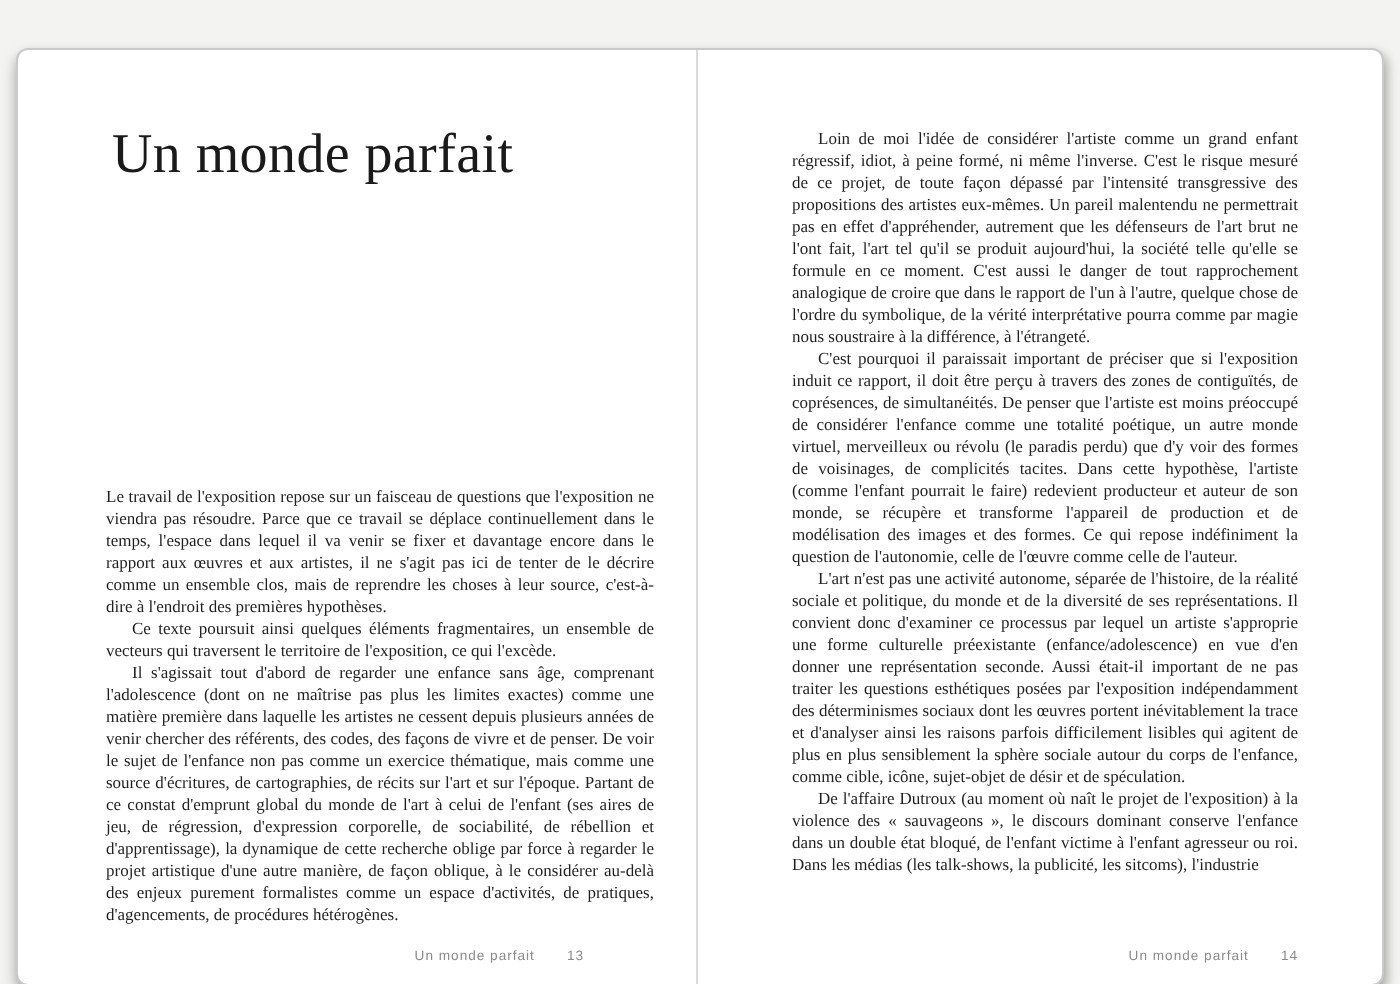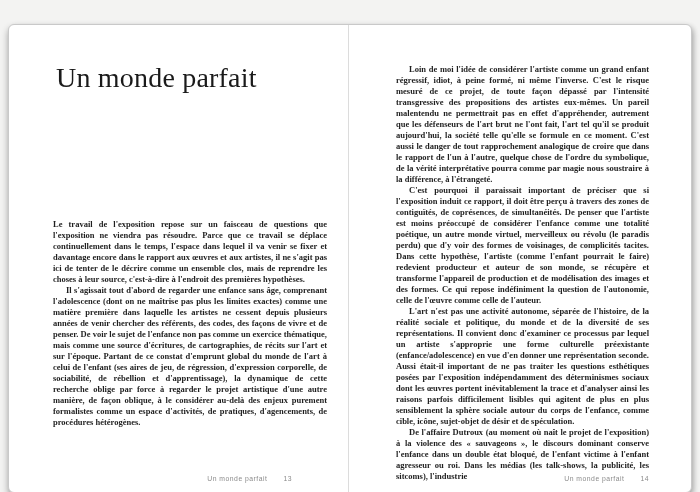--- a/index.html
+++ b/index.html
@@ -39,29 +39,28 @@
     color: #1a1a1a;
     white-space: nowrap;
   }
 
   .body-col {
     position: absolute;
     font-size: 8.5px;
     line-height: 11px;
     text-align: justify;
     color: #1f1f1f;
-    font-weight: bold;
   }
   .body-col p {
     margin: 0;
     text-indent: 13px;
     hyphens: auto;
     -webkit-hyphens: auto;
   }
-  .body-col p.noindent { text-indent: 0; }
+  .body-col p.noindent { text-indent: 0; margin-top: 24px; }
 
   .left-body  { left: 44px;  top: 194px; width: 274px; }
   .right-body { left: 387px; top: 39px;  width: 253px; }
 
   .page-footer {
     position: absolute;
     top: 450px;
     font-family: "Liberation Sans", sans-serif;
     font-size: 6.8px;
     letter-spacing: 0.5px;
@@ -76,20 +75,21 @@
 <body>
 
 <div class="stage">
   <div class="spread">
 
     <div class="page page-left">
       <h1 class="chapter-title">Un monde parfait</h1>
 
       <div class="body-col left-body">
         <p class="noindent" lang="fr">Le travail de l'exposition repose sur un faisceau de questions que l'exposition ne viendra pas résoudre. Parce que ce travail se déplace continuellement dans le temps, l'espace dans lequel il va venir se fixer et davantage encore dans le rapport aux œuvres et aux artistes, il ne s'agit pas ici de tenter de le décrire comme un ensemble clos, mais de reprendre les choses à leur source, c'est-à-dire à l'endroit des premières hypothèses.</p>
+        <p lang="fr">Ce texte poursuit ainsi quelques éléments fragmentaires, un ensemble de vecteurs qui traversent le territoire de l'exposition, ce qui l'excède.</p>
         <p lang="fr">Il s'agissait tout d'abord de regarder une enfance sans âge, comprenant l'adolescence (dont on ne maîtrise pas plus les limites exactes) comme une matière première dans laquelle les artistes ne cessent depuis plusieurs années de venir chercher des référents, des codes, des façons de vivre et de penser. De voir le sujet de l'enfance non pas comme un exercice thématique, mais comme une source d'écritures, de cartographies, de récits sur l'art et sur l'époque. Partant de ce constat d'emprunt global du monde de l'art à celui de l'enfant (ses aires de jeu, de régression, d'expression corporelle, de sociabilité, de rébellion et d'apprentissage), la dynamique de cette recherche oblige par force à regarder le projet artistique d'une autre manière, de façon oblique, à le considérer au-delà des enjeux purement formalistes comme un espace d'activités, de pratiques, d'agencements, de procédures hétérogènes.</p>
       </div>
 
       <div class="page-footer footer-left">
         <span>Un monde parfait</span><span class="pgnum">13</span>
       </div>
     </div>
 
     <div class="gutter"></div>
 

